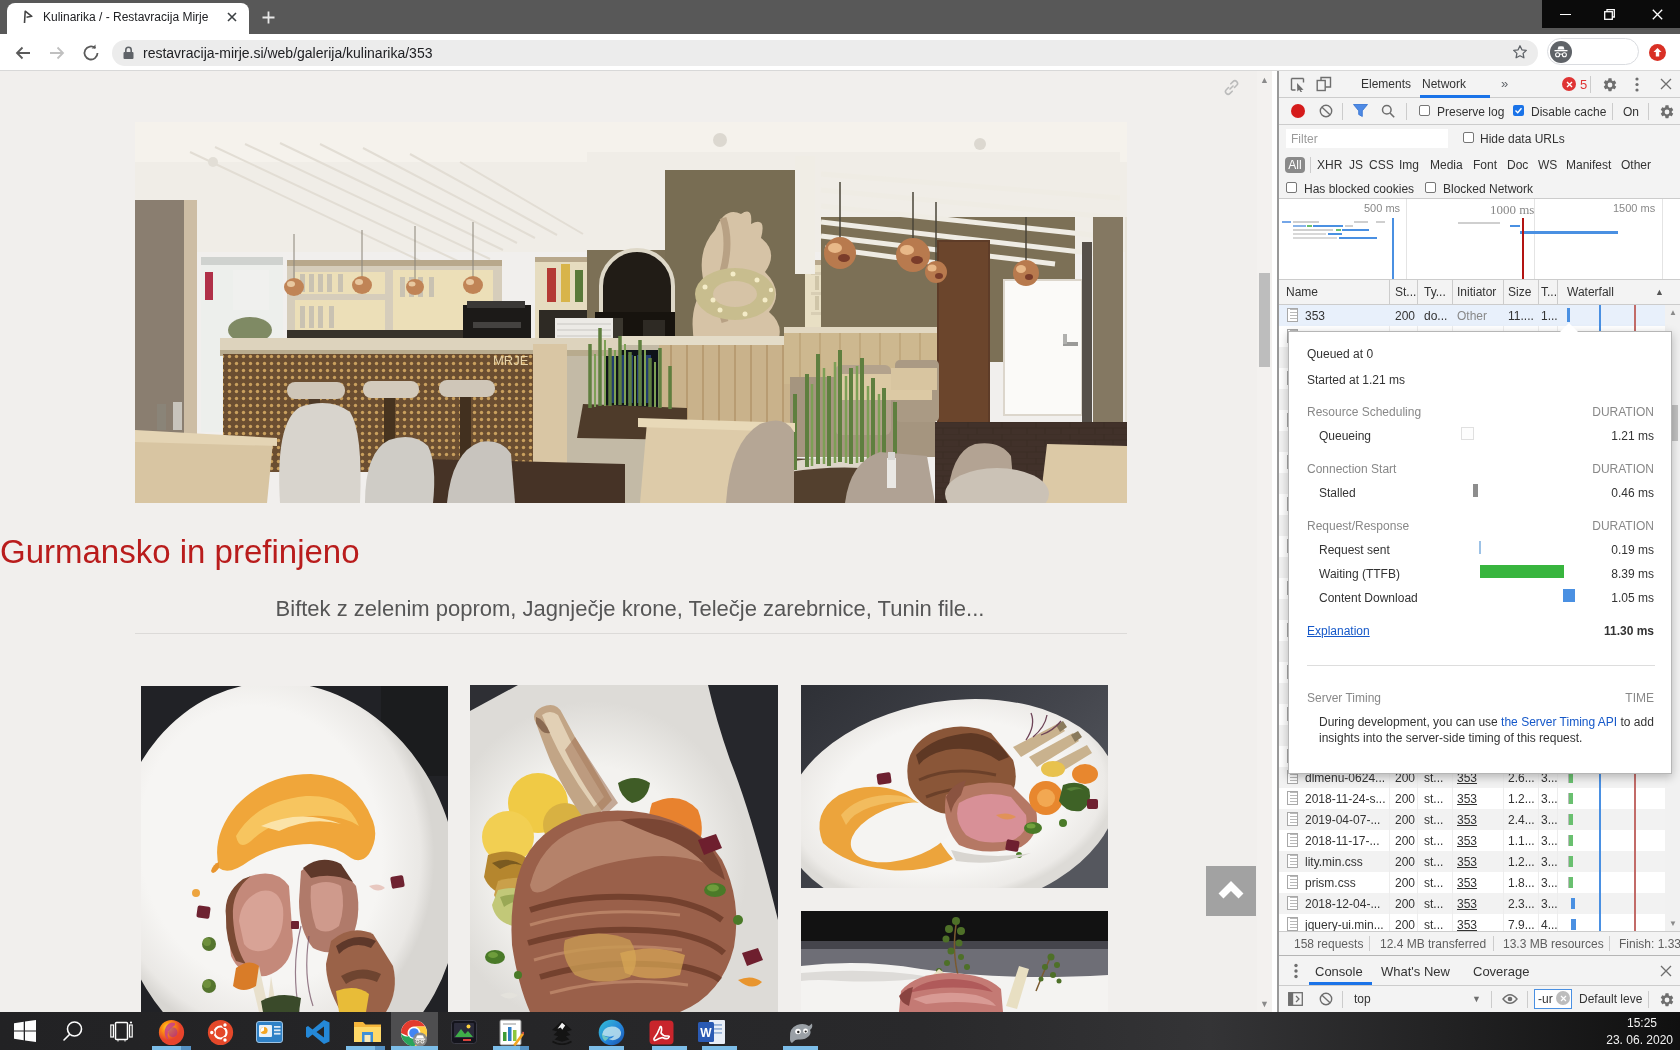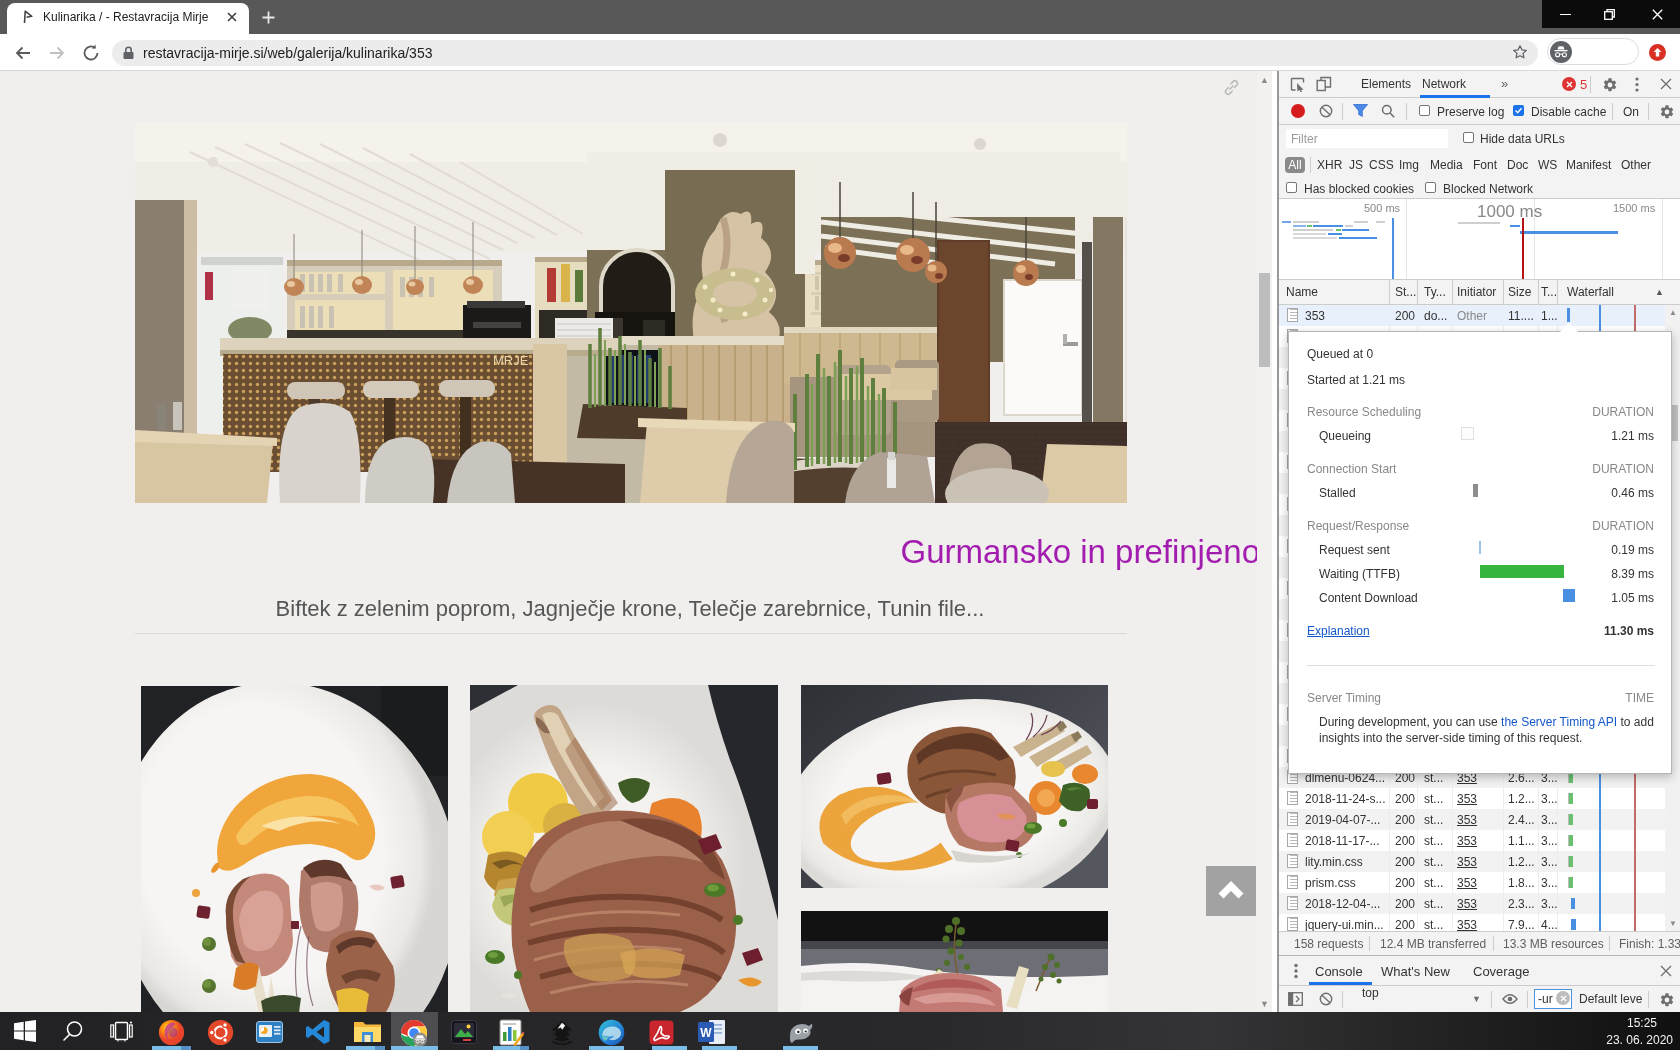--- a/index.html
+++ b/index.html
@@ -452,21 +452,21 @@
     <path d="M503 296 L660 301 L660 310 L503 305 Z" fill="#e8d9b8"></path>
     <path d="M591 381 Q595 320 625 302 Q650 292 659 310 L659 381 Z" fill="#b5a695"></path>
     <path d="M710 381 Q715 340 745 330 L792 334 L800 381 Z" fill="#b0a294"></path>
     <ellipse cx="862" cy="372" rx="52" ry="26" fill="#cbc2b6"></ellipse>
 
     <rect x="752" y="336" width="9" height="30" fill="#eae8e4"></rect>
     <rect x="753" y="330" width="7" height="8" fill="#d8d6d2"></rect>
   </svg>
   </div>
 
-  <div class="abs" style="left:0;top:462px;width:1260px;text-align:right;font-size:33px;color:#a21caf;">Gurmansko in prefinjeno</div>
+  <div class="abs" style="left:0;top:462px;width:1260px;text-align:left;font-size:33px;color:#b91c1c;">Gurmansko in prefinjeno</div>
   <div class="abs" style="left:0;top:525px;width:1260px;text-align:center;font-size:22px;color:#565656;">Biftek z zelenim poprom, Jagnječje krone, Telečje zarebrnice, Tunin file...</div>
   <div class="abs" style="left:135px;top:562px;width:992px;height:1px;background:#dcdad8;"></div>
 
   <div class="abs" style="left:141px;top:615px;width:307px;height:326px;overflow:hidden;" id="food1">
     <svg width="307" height="326" viewBox="0 0 307 326">
       <defs>
         <linearGradient id="bg1" x1="0" y1="0" x2="1" y2="0.6">
               <stop offset="0%" stop-color="#26282c"></stop>
               <stop offset="55%" stop-color="#3a3c42"></stop>
               <stop offset="100%" stop-color="#55575e"></stop>
@@ -818,21 +818,21 @@
     <div class="abs dvtxt" style="left:25px;top:4px;">Has blocked cookies</div>
     <div class="abs" style="left:146px;top:4px;width:11px;height:11px;background:#fff;border:1px solid #767676;border-radius:2px;box-sizing:border-box;"></div>
     <div class="abs dvtxt" style="left:164px;top:4px;">Blocked Network</div>
   </div>
 
   <div class="abs" style="left:0;top:128px;width:401px;height:81px;background:#fff;border-bottom:1px solid #ccc;box-sizing:border-box;">
     <div class="abs" style="left:127px;top:0;width:1px;height:80px;background:#e4e4e4;"></div>
     <div class="abs" style="left:255px;top:0;width:1px;height:80px;background:#e4e4e4;"></div>
     <div class="abs" style="left:383px;top:0;width:1px;height:80px;background:#e4e4e4;"></div>
     <div class="abs" style="left:85px;top:3px;font-size:11px;color:#888;">500 ms</div>
-    <div class="abs" style="left:198px;top:3px;font-size:17px;color:#888;">1000 ms</div>
+    <div class="abs" style="left:211px;top:3px;font-size:13px;color:#888;font-family:Liberation Serif, serif;">1000 ms</div>
     <div class="abs" style="left:334px;top:3px;font-size:11px;color:#888;">1500 ms</div>
 
     <div class="abs" style="left:3px;top:22px;width:9px;height:2px;background:#74a6e8;"></div>
     <div class="abs" style="left:14px;top:22px;width:26px;height:2px;background:#cfcfcf;"></div>
     <div class="abs" style="left:14px;top:26px;width:13px;height:2px;background:#8ab4e8;"></div>
     <div class="abs" style="left:28px;top:26px;width:5px;height:2px;background:#69c06f;"></div>
     <div class="abs" style="left:34px;top:26px;width:30px;height:2px;background:#4a90e2;"></div>
     <div class="abs" style="left:66px;top:26px;width:8px;height:2px;background:#cfcfcf;"></div>
     <div class="abs" style="left:14px;top:30px;width:40px;height:2px;background:#cfcfcf;"></div>
     <div class="abs" style="left:57px;top:30px;width:5px;height:2px;background:#69c06f;"></div>
@@ -1019,21 +1019,21 @@
     <svg class="abs" style="left:9px;top:6px;" width="15" height="14" viewBox="0 0 15 14">
       <rect x="0.7" y="0.7" width="13.6" height="12.6" fill="none" stroke="#6e6e6e" stroke-width="1.3"></rect>
       <rect x="0.7" y="0.7" width="4.5" height="12.6" fill="#6e6e6e"></rect>
       <path d="M8 4 L11 7 L8 10" fill="none" stroke="#6e6e6e" stroke-width="1.3"></path>
     </svg>
     <svg class="abs" style="left:40px;top:6px;" width="14" height="14" viewBox="0 0 14 14">
       <circle cx="7" cy="7" r="5.7" fill="none" stroke="#6e6e6e" stroke-width="1.4"></circle>
       <path d="M3 3.2 L11 10.8" stroke="#6e6e6e" stroke-width="1.4"></path>
     </svg>
     <div class="sep" style="left:63px;top:5px;height:17px;"></div>
-    <div class="abs dvtxt" style="left:75px;top:0;margin-left:8px;">top</div>
+    <div class="abs dvtxt" style="left:75px;top:6px;">top</div>
     <div class="abs" style="left:193px;top:8px;font-size:9px;color:#6e6e6e;">▼</div>
     <div class="sep" style="left:212px;top:5px;height:17px;"></div>
     <svg class="abs" style="left:223px;top:7px;" width="16" height="12" viewBox="0 0 16 12">
       <path d="M1 6 Q8 -2.5 15 6 Q8 14.5 1 6 Z" fill="none" stroke="#6e6e6e" stroke-width="1.4"></path>
       <circle cx="8" cy="6" r="2.3" fill="#6e6e6e"></circle>
     </svg>
     <div class="sep" style="left:248px;top:5px;height:17px;"></div>
     <div class="abs" style="left:255px;top:3px;width:38px;height:20px;background:#fff;border:1px solid #4a90e2;box-sizing:border-box;"></div>
     <div class="abs" style="left:259px;top:6px;font-size:12px;color:#333;">-ur</div>
     <div class="abs" style="left:277px;top:5px;width:14px;height:14px;border-radius:50%;background:#bdbdbd;"></div>

